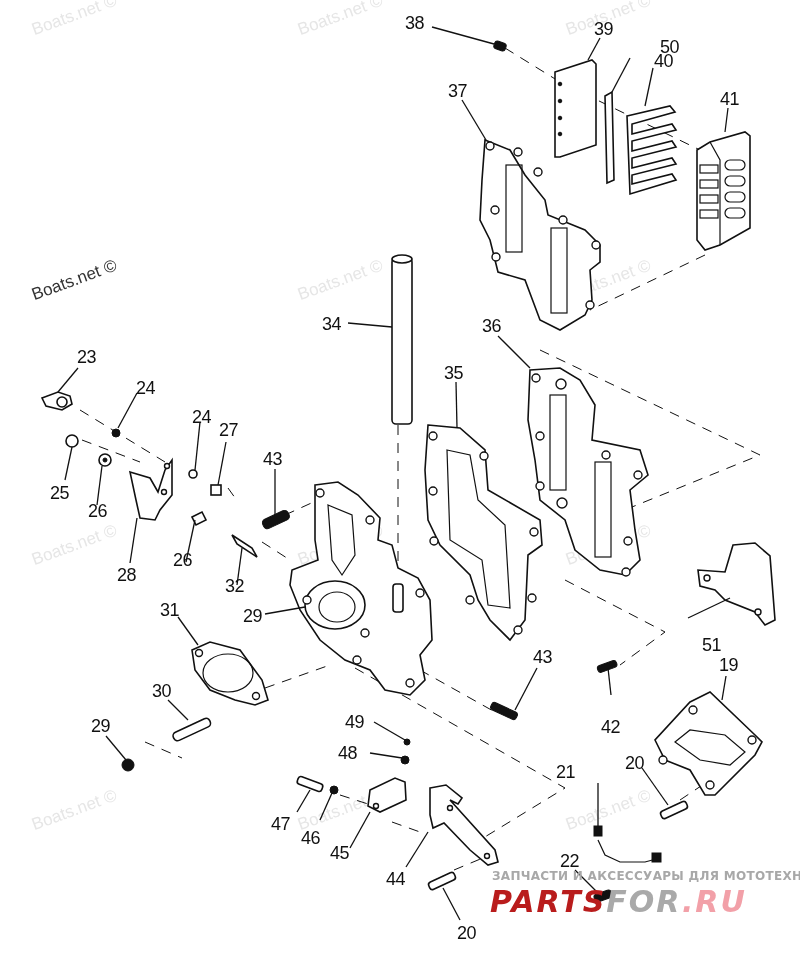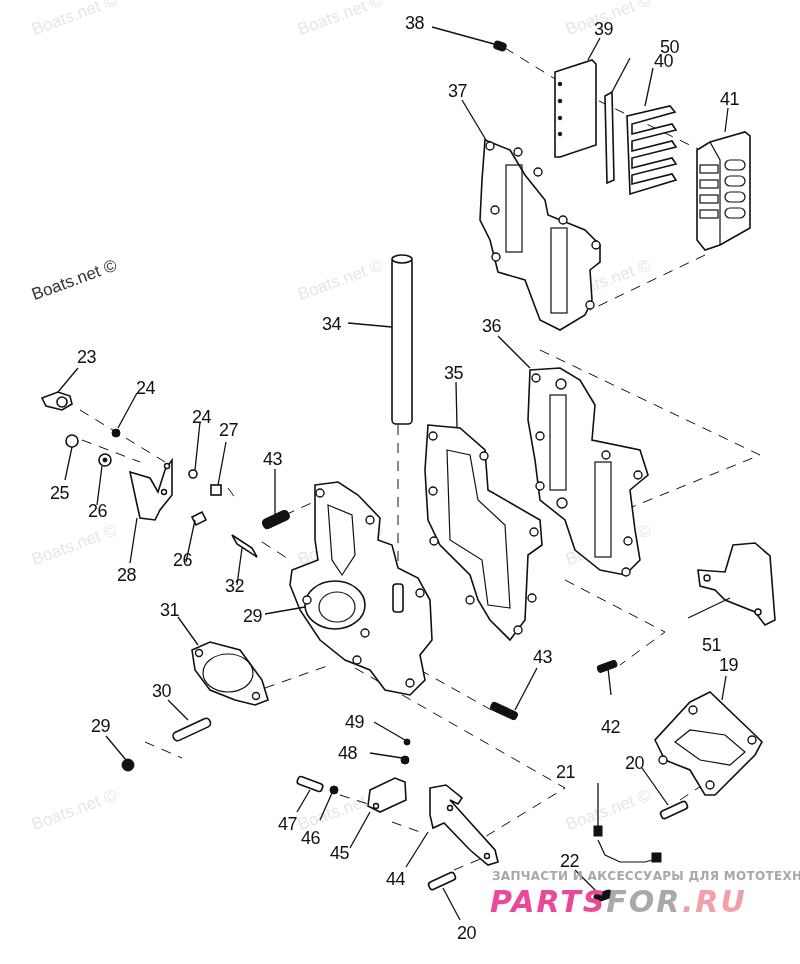--- a/index.html
+++ b/index.html
@@ -3,21 +3,21 @@
 <meta charset="utf-8">
 <style>
   html, body { margin:0; padding:0; background:#ffffff; }
   body { width:800px; height:964px; position:relative; overflow:hidden; font-family:"Liberation Sans", sans-serif; }
   #diagram { position:absolute; left:0; top:0; width:800px; height:964px; }
   .callout { position:absolute; font-family:"Liberation Sans", sans-serif; font-size:18px; color:#111; letter-spacing:-0.5px; line-height:1; cursor:pointer; }
   .wm { position:absolute; font-family:"Liberation Sans", sans-serif; font-size:17px; color:#e6e6e6; transform:rotate(-20deg); transform-origin:left bottom; white-space:nowrap; }
   .wm.dark { color:#333; }
   .banner-sub { position:absolute; left:492px; top:869px; font-family:"DejaVu Sans", sans-serif; font-weight:bold; font-size:12px; color:#a8a8a8; letter-spacing:0.3px; white-space:nowrap; }
   .banner-logo { position:absolute; left:490px; top:884px; font-family:"DejaVu Sans", sans-serif; font-weight:bold; font-size:30px; letter-spacing:2px; white-space:nowrap; font-style:italic; }
-  .banner-logo .a { color:#ec4899; }
+  .banner-logo .a { color:#b91c1c; }
   .banner-logo .b { color:#a9a9a9; }
   .banner-logo .c { color:#f2a0a8; }
   svg .part { fill:#fff; stroke:#111; stroke-width:1.6; }
   svg .thin { fill:none; stroke:#111; stroke-width:1.2; }
   svg .dash { fill:none; stroke:#111; stroke-width:1; stroke-dasharray:10 8; }
   svg .leader { fill:none; stroke:#111; stroke-width:1.3; }
   svg .hole { fill:#fff; stroke:#111; stroke-width:1.4; }
   svg .blk { fill:#111; stroke:#111; }
 </style>
 </head>
@@ -311,21 +311,21 @@
 <div class="callout" style="left:702px;top:636px;">51</div>
 <div class="callout" style="left:533px;top:648px;">43</div>
 <div class="callout" style="left:601px;top:718px;">42</div>
 <div class="callout" style="left:719px;top:656px;">19</div>
 <div class="callout" style="left:152px;top:682px;">30</div>
 <div class="callout" style="left:91px;top:717px;">29</div>
 <div class="callout" style="left:345px;top:713px;">49</div>
 <div class="callout" style="left:338px;top:744px;">48</div>
 <div class="callout" style="left:625px;top:754px;">20</div>
 <div class="callout" style="left:556px;top:763px;">21</div>
-<div class="callout" style="left:271px;top:815px;margin-left:7px;">47</div>
+<div class="callout" style="left:271px;top:815px;">47</div>
 <div class="callout" style="left:301px;top:829px;">46</div>
 <div class="callout" style="left:330px;top:844px;">45</div>
 <div class="callout" style="left:386px;top:870px;">44</div>
 <div class="callout" style="left:560px;top:852px;">22</div>
 <div class="callout" style="left:457px;top:924px;">20</div>
 
 <div class="banner-sub">ЗАПЧАСТИ И АКСЕССУАРЫ ДЛЯ МОТОТЕХНИКИ</div>
 <div class="banner-logo">
   <span class="a">PARTS</span><span class="b">FOR</span><span class="c">.RU</span>
 </div>

